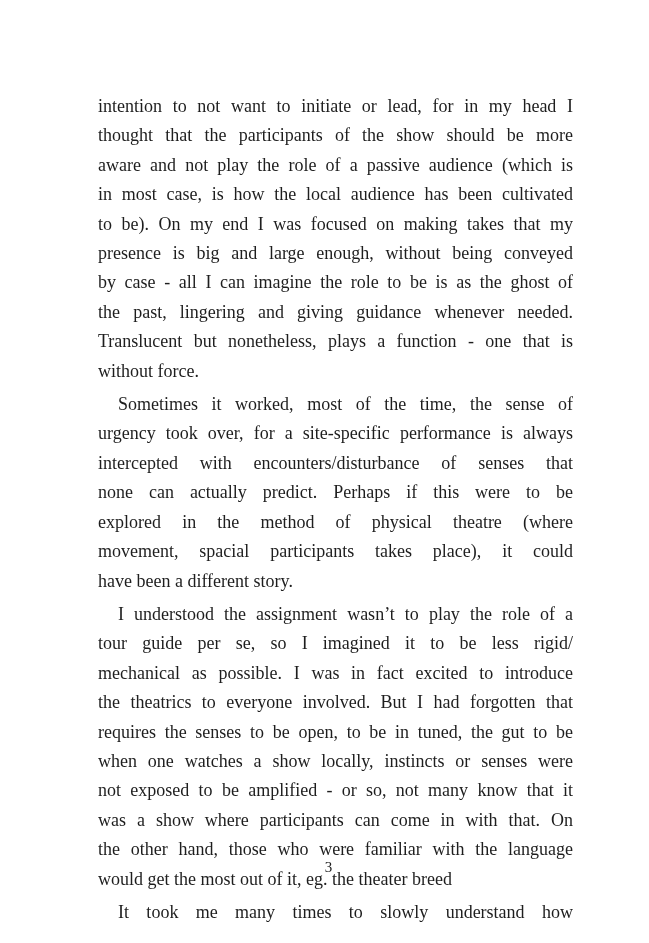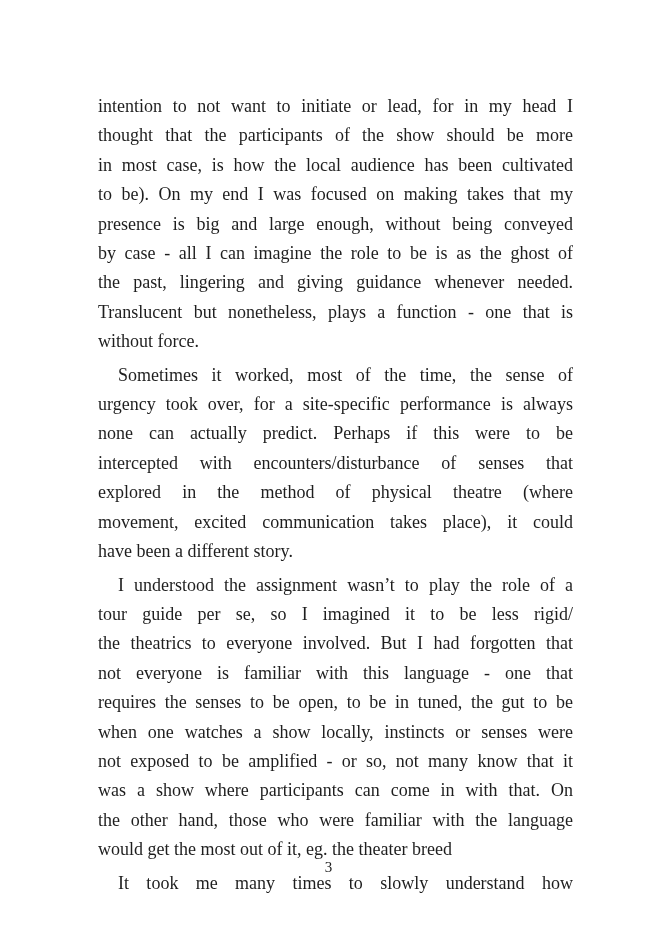--- a/index.html
+++ b/index.html
@@ -51,44 +51,45 @@
 </style>
 </head>
 <body>
 
 <div class="page">
   <div class="text-block">
 
     <div class="paragraph">
       <div class="line jline">intention to not want to initiate or lead, for in my head I</div>
       <div class="line jline">thought that the participants of the show should be more</div>
+      <div class="line jline">aware and not play the role of a passive audience (which is</div>
       <div class="line jline">in most case, is how the local audience has been cultivated</div>
       <div class="line jline">to be). On my end I was focused on making takes that my</div>
       <div class="line jline">presence is big and large enough, without being conveyed</div>
       <div class="line jline">by case - all I can imagine the role to be is as the ghost of</div>
       <div class="line jline">the past, lingering and giving guidance whenever needed.</div>
       <div class="line jline">Translucent but nonetheless, plays a function - one that is</div>
       <div class="line endline">without force.</div>
     </div>
 
     <div class="paragraph">
       <div class="line jline indent">Sometimes it worked, most of the time, the sense of</div>
       <div class="line jline">urgency took over, for a site-specific performance is always</div>
+      <div class="line jline">intercepted with encounters/disturbance of senses that</div>
       <div class="line jline">none can actually predict. Perhaps if this were to be</div>
-      <div class="line jline">intercepted with encounters/disturbance of senses that</div>
       <div class="line jline">explored in the method of physical theatre (where</div>
-      <div class="line jline">movement, excited communication takes place), it could</div>
+      <div class="line jline">movement, spacial participants takes place), it could</div>
       <div class="line endline">have been a different story.</div>
     </div>
 
     <div class="paragraph">
       <div class="line jline indent">I understood the assignment wasn’t to play the role of a</div>
       <div class="line jline">tour guide per se, so I imagined it to be less rigid/</div>
+      <div class="line jline">mechanical as possible. I was in fact excited to introduce</div>
       <div class="line jline">the theatrics to everyone involved. But I had forgotten that</div>
-      <div class="line jline">not everyone is familiar with this language - one that</div>
       <div class="line jline">requires the senses to be open, to be in tuned, the gut to be</div>
       <div class="line jline">when one watches a show locally, instincts or senses were</div>
       <div class="line jline">not exposed to be amplified - or so, not many know that it</div>
       <div class="line jline">was a show where participants can come in with that. On</div>
       <div class="line jline">the other hand, those who were familiar with the language</div>
       <div class="line endline">would get the most out of it, eg. the theater breed</div>
     </div>
 
     <div class="paragraph">
       <div class="line jline indent">It took me many times to slowly understand how</div>

